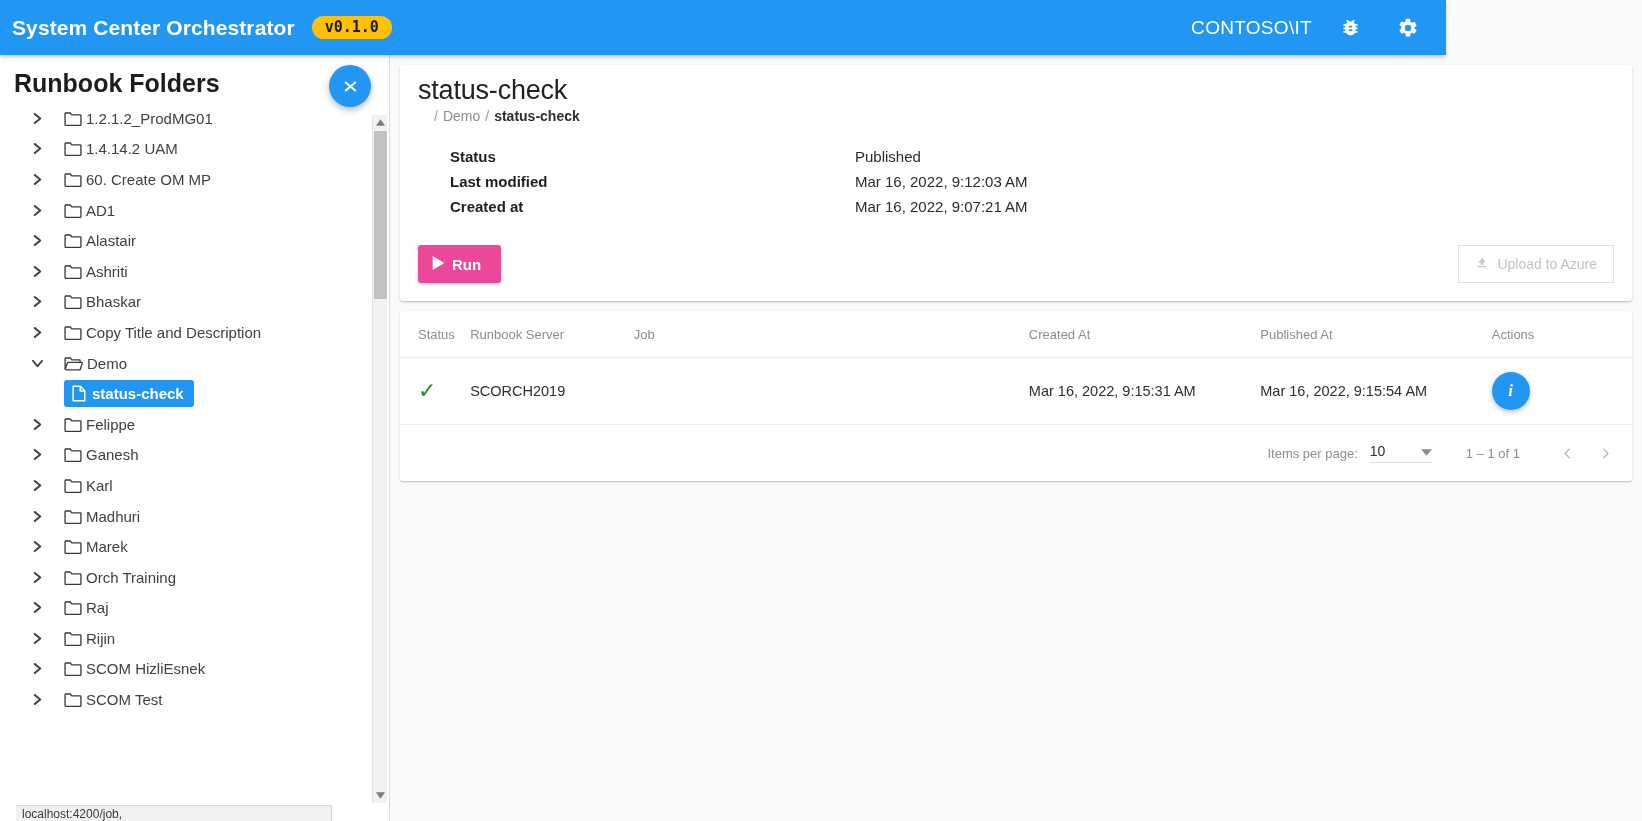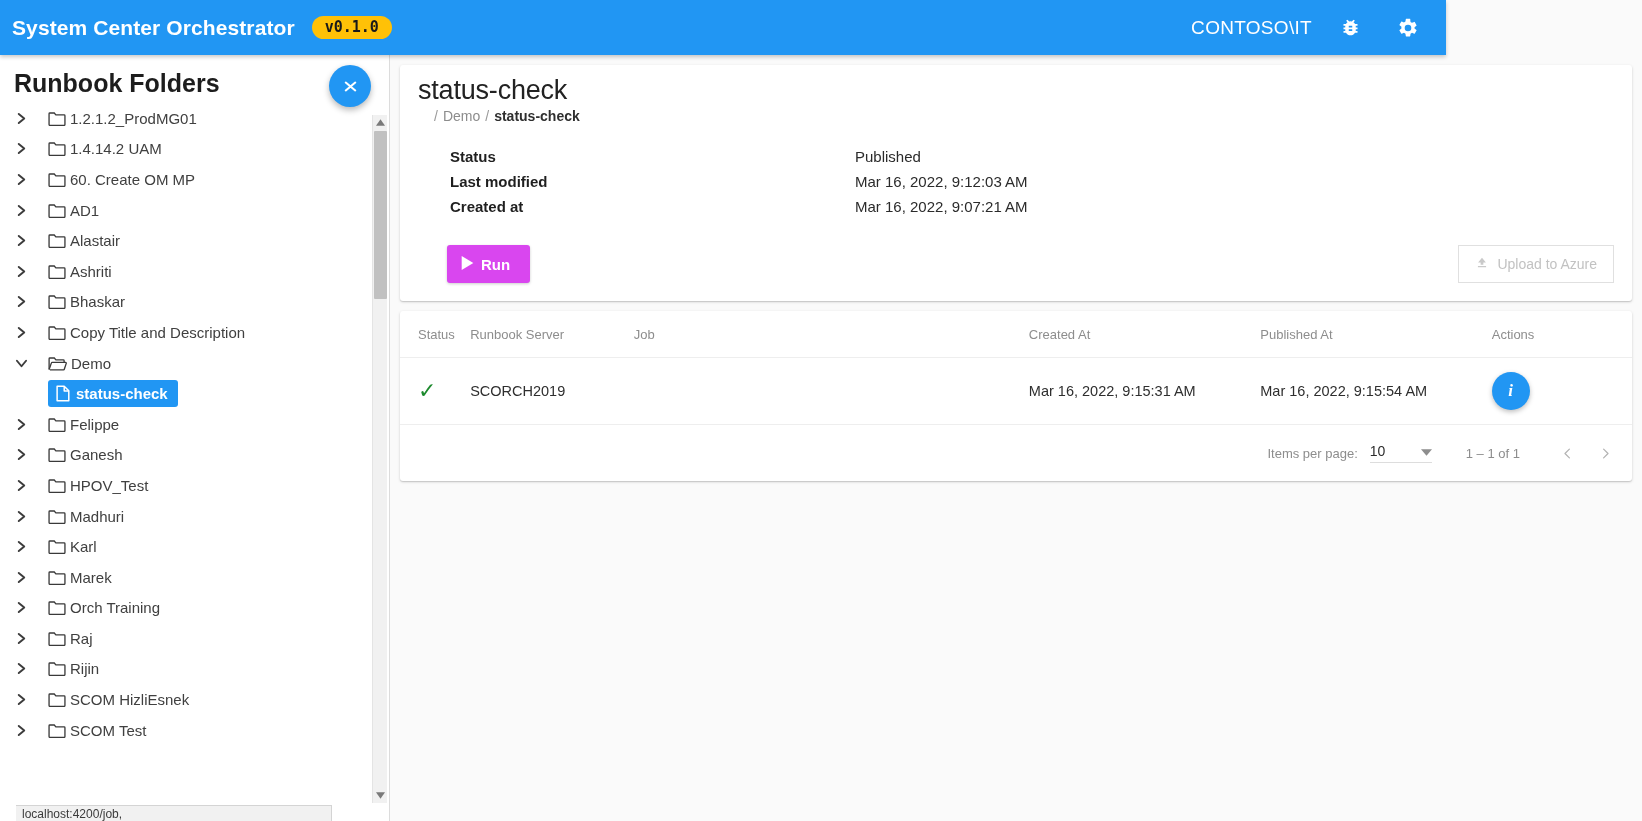--- a/index.html
+++ b/index.html
@@ -60,20 +60,21 @@
     box-shadow: 0 3px 6px rgba(0,0,0,.28);
     display: flex; align-items: center; justify-content: center;
     cursor: pointer; z-index: 25;
   }
   .collapse-fab svg { stroke: #fff; }
 
   .tree {
     position: absolute; top: 48px; left: 0;
     width: 448px; height: 700px;
     overflow: hidden;
+    padding-left: 16px;
   }
   .tree-node {
     display: flex; align-items: center;
     height: 30.6px;
     padding-left: 8px;
     cursor: pointer;
     white-space: nowrap;
   }
   .chevron {
     width: 26px; display: flex; align-items: center; justify-content: center;
@@ -170,28 +171,27 @@
   }
   .meta-table td { padding: 4px 0; font-size: 15px; vertical-align: top; }
   .meta-label { font-weight: 700; color: #1f1f1f; width: 405px; }
   .meta-value { color: #2b2b2b; font-weight: 400; }
 
   .action-row {
     margin-top: 26px;
     display: flex; align-items: center; justify-content: space-between;
   }
   .btn-run {
-    background: #d946ef; color: #fff; border: none;
+    background: #ec4899; color: #fff; border: none;
     font-size: 15px; font-weight: 700;
     height: 38px; padding: 0 20px 0 14px;
     border-radius: 3px; cursor: pointer;
     display: inline-flex; align-items: center; gap: 7px;
     box-shadow: 0 1px 3px rgba(0,0,0,.20);
     font-family: "Liberation Sans", sans-serif;
-    margin-left: 29px;
   }
   .btn-run svg { fill: #fff; }
   .btn-upload {
     background: #fff; color: #c2c2c2;
     border: 1px solid #e0e0e0; border-radius: 0;
     height: 38px; padding: 0 16px;
     font-size: 14px;
     display: inline-flex; align-items: center; gap: 8px;
     cursor: default;
     font-family: "Liberation Sans", sans-serif;
@@ -458,47 +458,34 @@
         <span class="chevron">
           <svg width="11" height="13" viewBox="0 0 12 14" fill="none" stroke-width="2.1" stroke-linecap="round" stroke-linejoin="round">
             <polyline points="3,2 9,7 3,12"></polyline>
           </svg>
         </span>
         <span class="folder-ico">
           <svg width="18" height="15" viewBox="0 0 20 17" stroke-width="1.5">
             <path d="M1 15.4V3.2c0-.5.4-.9.9-.9h5l1.8 2.1h9.4c.5 0 .9.4.9.9v10.1c0 .5-.4.9-.9.9H1.9c-.5 0-.9-.4-.9-.9z"></path>
           </svg>
         </span>
-        <span class="node-label">HPOV_Test</span>
+        <span class="node-label">Karl</span>
       </div>
       <div class="tree-node">
         <span class="chevron">
           <svg width="11" height="13" viewBox="0 0 12 14" fill="none" stroke-width="2.1" stroke-linecap="round" stroke-linejoin="round">
             <polyline points="3,2 9,7 3,12"></polyline>
           </svg>
         </span>
         <span class="folder-ico">
           <svg width="18" height="15" viewBox="0 0 20 17" stroke-width="1.5">
             <path d="M1 15.4V3.2c0-.5.4-.9.9-.9h5l1.8 2.1h9.4c.5 0 .9.4.9.9v10.1c0 .5-.4.9-.9.9H1.9c-.5 0-.9-.4-.9-.9z"></path>
           </svg>
         </span>
         <span class="node-label">Madhuri</span>
-      </div>
-      <div class="tree-node">
-        <span class="chevron">
-          <svg width="11" height="13" viewBox="0 0 12 14" fill="none" stroke-width="2.1" stroke-linecap="round" stroke-linejoin="round">
-            <polyline points="3,2 9,7 3,12"></polyline>
-          </svg>
-        </span>
-        <span class="folder-ico">
-          <svg width="18" height="15" viewBox="0 0 20 17" stroke-width="1.5">
-            <path d="M1 15.4V3.2c0-.5.4-.9.9-.9h5l1.8 2.1h9.4c.5 0 .9.4.9.9v10.1c0 .5-.4.9-.9.9H1.9c-.5 0-.9-.4-.9-.9z"></path>
-          </svg>
-        </span>
-        <span class="node-label">Karl</span>
       </div>
       <div class="tree-node">
         <span class="chevron">
           <svg width="11" height="13" viewBox="0 0 12 14" fill="none" stroke-width="2.1" stroke-linecap="round" stroke-linejoin="round">
             <polyline points="3,2 9,7 3,12"></polyline>
           </svg>
         </span>
         <span class="folder-ico">
           <svg width="18" height="15" viewBox="0 0 20 17" stroke-width="1.5">
             <path d="M1 15.4V3.2c0-.5.4-.9.9-.9h5l1.8 2.1h9.4c.5 0 .9.4.9.9v10.1c0 .5-.4.9-.9.9H1.9c-.5 0-.9-.4-.9-.9z"></path>

